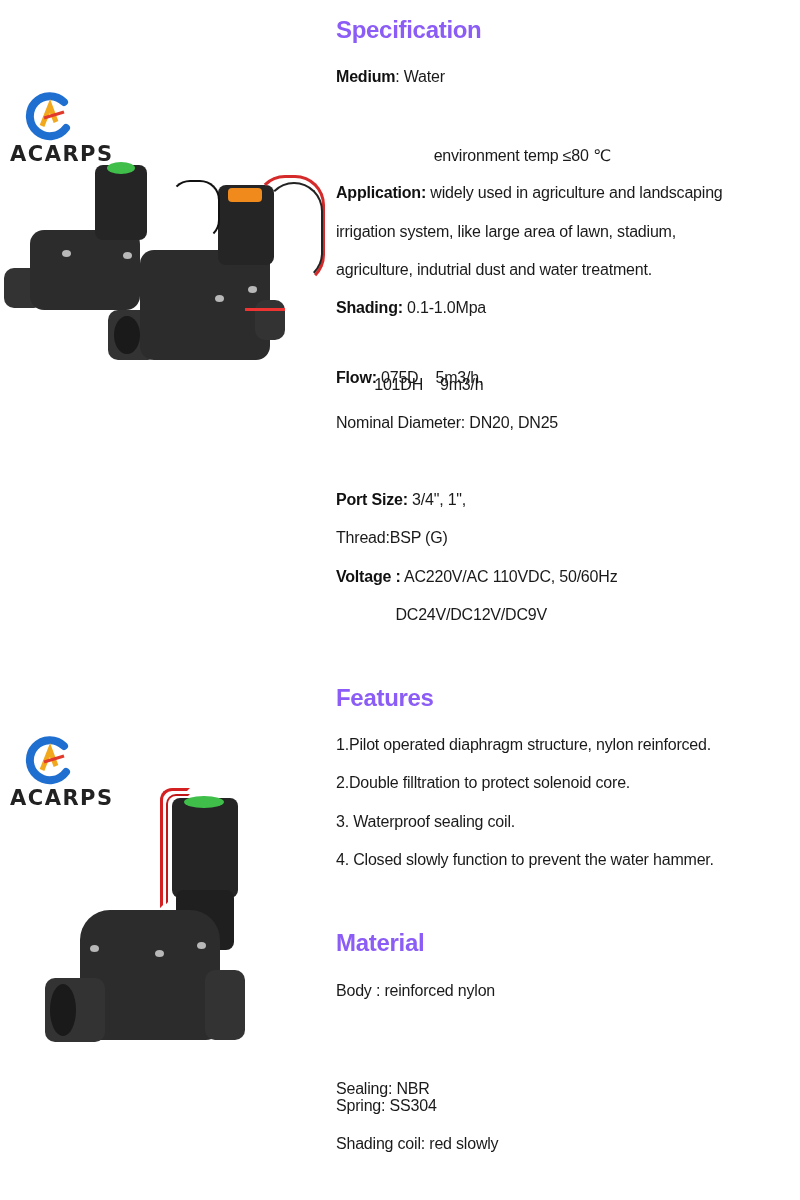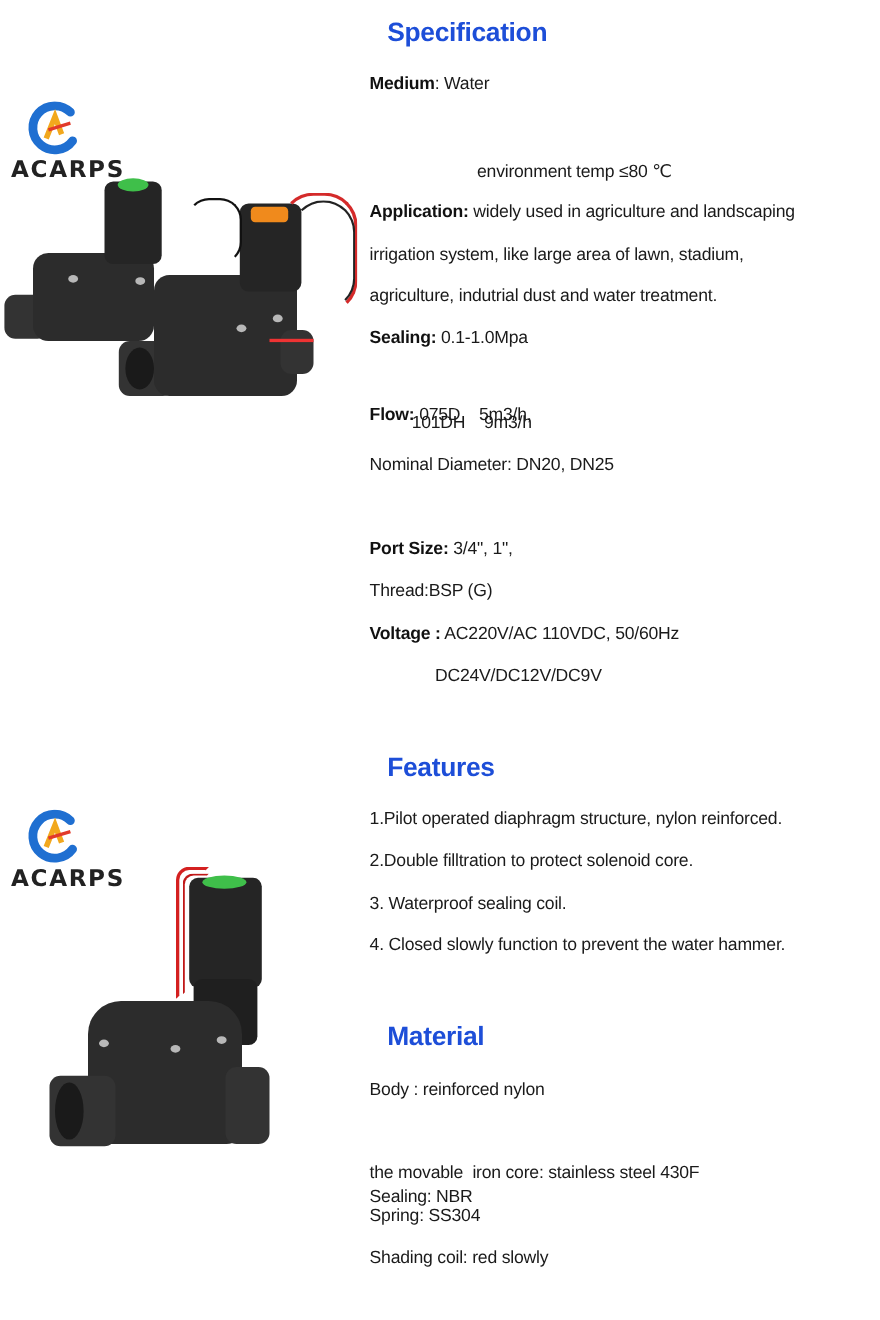--- a/index.html
+++ b/index.html
@@ -2,21 +2,21 @@
 <html><head>
 <meta charset="utf-8">
 <style>
   * { margin: 0; padding: 0; box-sizing: border-box; }
   html, body { width: 800px; height: 1200px; background: #ffffff; overflow: hidden; }
   body { position: relative; font-family: "Liberation Sans", "DejaVu Sans", sans-serif; color: #111; }
 
   .col-left { position: absolute; left: 0; top: 0; width: 330px; height: 860px; }
   .col-right { position: absolute; left: 336px; top: 0; width: 464px; height: 1200px; }
 
-  .section-title { position: absolute; left: 16px; font-size: 24px; font-weight: bold; color: #1d4ed8; letter-spacing: -0.3px; }
+  .section-title { position: absolute; left: 0; font-size: 24px; font-weight: bold; color: #8b5cf6; letter-spacing: -0.3px; }
   .line { position: absolute; left: 0; font-size: 16px; color: #1a1a1a; white-space: pre; letter-spacing: -0.2px; }
   .line b { font-weight: bold; color: #111; }
 
   
   .logo { position: absolute; width: 120px; height: 80px; }
   .logo-mark { position: absolute; left: 14px; top: 0; width: 50px; height: 50px; }
   .logo-text { position: absolute; left: 0; top: 50px; font-size: 21px; font-weight: bold; letter-spacing: 1.5px; color: #222; font-family: "DejaVu Sans", sans-serif; }
 
   
   .product { position: absolute; }
@@ -95,35 +95,34 @@
 
 <div class="col-right">
 
   <h2 class="section-title" style="top:16px;">Specification</h2>
 
   <div class="line" style="top:68px;"><b>Medium</b><span>: Water</span></div>
   <div class="line" style="top:146px;"><span>                       environment temp ≤80 ℃</span></div>
   <div class="line" style="top:184px;"><b>Application:</b><span> widely used in agriculture and landscaping</span></div>
   <div class="line" style="top:223px;"><span>irrigation system, like large area of lawn, stadium,</span></div>
   <div class="line" style="top:261px;"><span>agriculture, indutrial dust and water treatment.</span></div>
-  <div class="line" style="top:299px;"><b>Sealing:</b><span> 0.1-1.0Mpa</span></div>
+  <div class="line" style="top:299px;"><b>Shading:</b><span> 0.1-1.0Mpa</span></div>
   <div class="line" style="top:337px;margin-top:32px;"><b>Flow:</b><span> 075D    5m3/h,</span></div>
   <div class="line" style="top:376px;"><span>         101DH    9m3/h</span></div>
   <div class="line" style="top:414px;"><span>Nominal Diameter: DN20, DN25</span></div>
 
   <div class="line" style="top:491px;"><b>Port Size:</b><span> 3/4", 1",</span></div>
   <div class="line" style="top:529px;"><span>Thread:BSP (G)</span></div>
   <div class="line" style="top:568px;"><b>Voltage :</b><span> AC220V/AC 110VDC, 50/60Hz</span></div>
   <div class="line" style="top:606px;"><span>              DC24V/DC12V/DC9V</span></div>
 
   <h2 class="section-title" style="top:684px;">Features</h2>
   <div class="line" style="top:736px;">1.Pilot operated diaphragm structure, nylon reinforced.</div>
   <div class="line" style="top:774px;">2.Double filltration to protect solenoid core.</div>
   <div class="line" style="top:813px;">3. Waterproof sealing coil.</div>
   <div class="line" style="top:851px;">4. Closed slowly function to prevent the water hammer.</div>
 
   <h2 class="section-title" style="top:929px;">Material</h2>
   <div class="line" style="top:982px;">Body : reinforced nylon</div>
   <div class="line" style="top:1080px;">Sealing: NBR</div>
-  <div class="line" style="top:1058px;">the movable  iron core: stainless steel 430F</div>
   <div class="line" style="top:1097px;">Spring: SS304</div>
   <div class="line" style="top:1135px;">Shading coil: red slowly</div>
 </div>
 
 </body></html>

